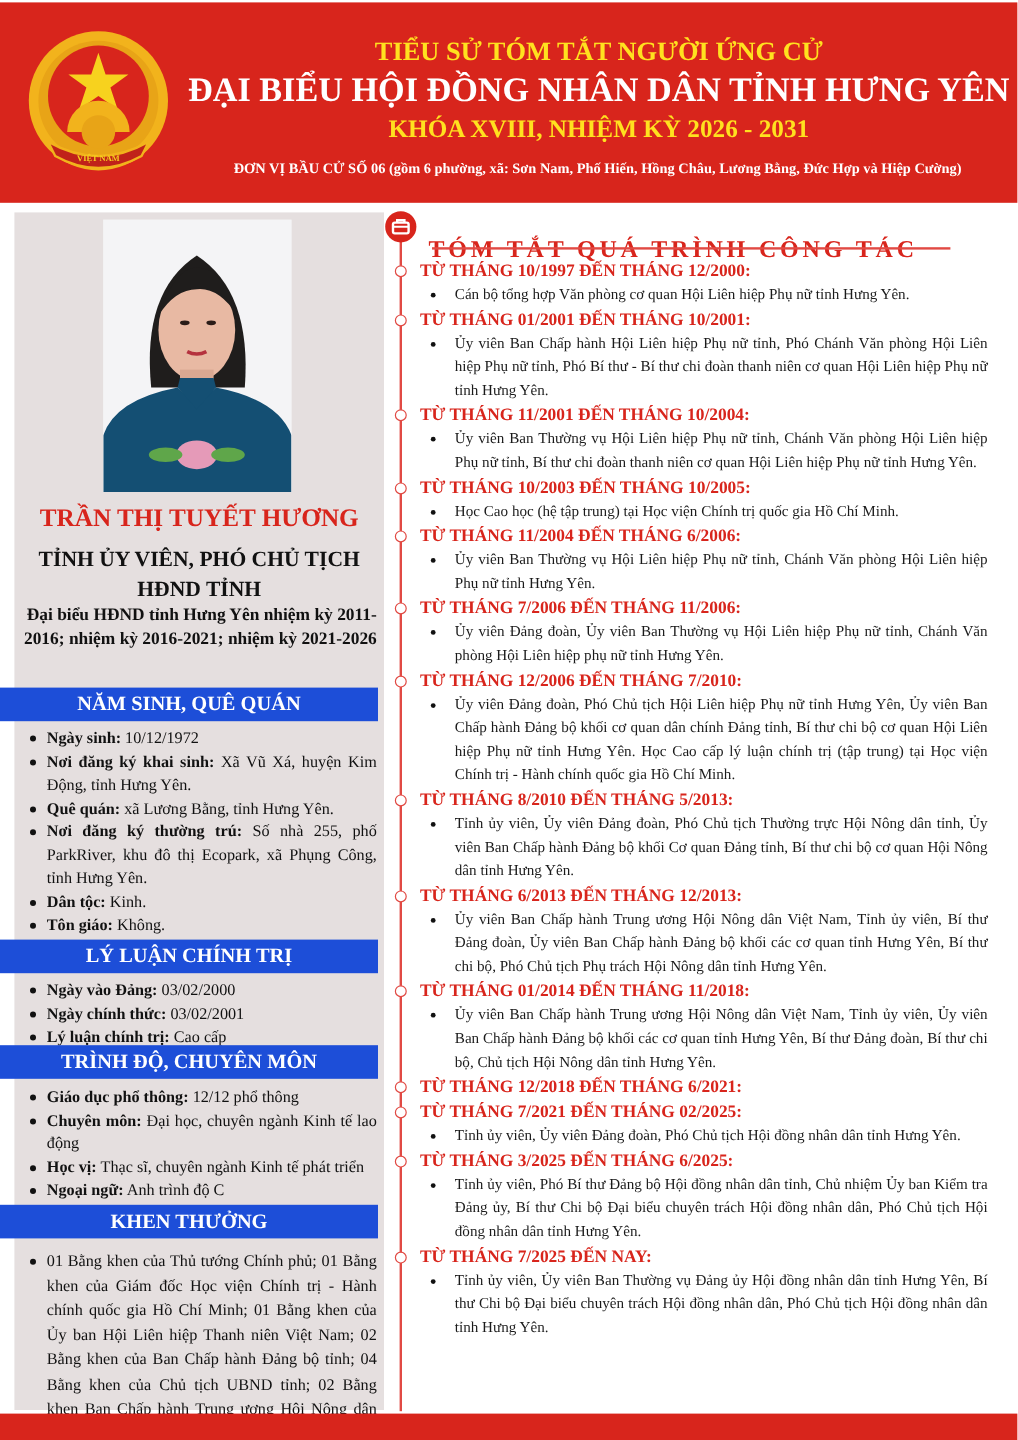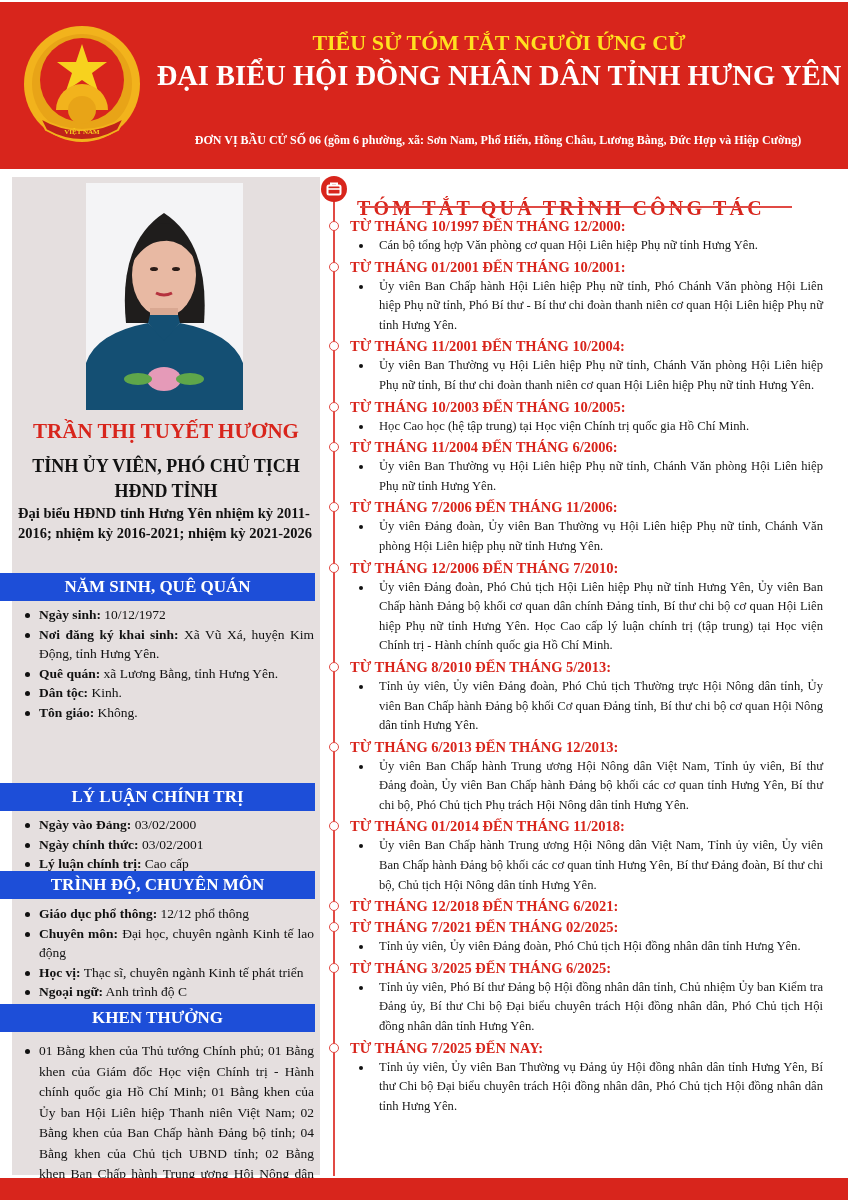--- a/index.html
+++ b/index.html
@@ -40,21 +40,21 @@
   }
   .name {
     position: absolute; left: 12px; width: 308px; top: 419px; text-align: center;
     color: #d8251c; font-weight: bold; font-size: 21px;
   }
   .title {
     position: absolute; left: 20px; width: 292px; top: 454px; text-align: center;
     font-weight: bold; font-size: 18px; line-height: 25px; color: #111;
   }
   .subtitle {
-    position: absolute; left: 18px; width: 296px; top: 504px; text-align: left;
+    position: absolute; left: 18px; width: 296px; top: 504px; text-align: right;
     font-weight: bold; font-size: 14.5px; line-height: 19.5px; color: #111;
   }
   .sec-head {
     position: absolute; left: 0; width: 315px; height: 28px;
     background: #1d4ed8; color: #fff; font-weight: bold; font-size: 17px;
     text-align: center; line-height: 28px;
   }
   .info-list {
     position: absolute; left: 22px; width: 292px; list-style: none;
     font-size: 13.5px; line-height: 19.5px; color: #111;
@@ -114,20 +114,21 @@
     <circle cx="64" cy="62" r="50" fill="#e8a417"></circle>
     <circle cx="64" cy="58" r="42" fill="#d8251c"></circle>
     <polygon points="64,22 70,40 89,40 74,51 80,69 64,58 48,69 54,51 39,40 58,40" fill="#f7d21e"></polygon>
     <path d="M38 88 A26 26 0 0 1 90 88 Z" fill="#f2b31c"></path>
     <circle cx="64" cy="88" r="14" fill="#e8a417"></circle>
     <path d="M22 96 Q64 120 106 96 L100 108 Q64 128 28 108 Z" fill="#c0221a" stroke="#f2b31c" stroke-width="2"></path>
     <text x="64" y="112" font-size="7" text-anchor="middle" fill="#f7d21e" font-weight="bold" font-family="Liberation Serif, serif">VIỆT NAM</text>
   </svg>
   <div class="h-line1">TIỂU SỬ TÓM TẮT NGƯỜI ỨNG CỬ</div>
   <div class="h-line2">ĐẠI BIỂU HỘI ĐỒNG NHÂN DÂN TỈNH HƯNG YÊN</div>
+  <div class="h-line3">KHÓA XVIII, NHIỆM KỲ 2026 - 2031</div>
   <div class="h-line4">ĐƠN VỊ BẦU CỬ SỐ 06 (gồm 6 phường, xã: Sơn Nam, Phố Hiến, Hồng Châu, Lương Bằng, Đức Hợp và Hiệp Cường)</div>
 </div>
 
 <div class="left-panel"></div>
 
 <div class="photo">
   <svg width="157" height="227" viewBox="0 0 157 227">
     <rect width="157" height="227" fill="#f4f4f6"></rect>
     <path d="M40 140 Q32 60 78 30 Q124 60 118 140 Z" fill="#1f1d1c"></path>
     <ellipse cx="78" cy="92" rx="32" ry="42" fill="#e8b9a3"></ellipse>
@@ -149,20 +150,21 @@
   <div>TỈNH ỦY VIÊN, PHÓ CHỦ TỊCH</div>
   <div>HĐND TỈNH</div>
 </div>
 <div class="subtitle">Đại biểu HĐND tỉnh Hưng Yên nhiệm kỳ 2011-2016; nhiệm kỳ 2016-2021; nhiệm kỳ 2021-2026</div>
 
 <div class="sec-head" style="top:573px;">NĂM SINH, QUÊ QUÁN</div>
 <ul class="info-list" style="top:605px;">
   <li><b>Ngày sinh:</b><span> 10/12/1972</span></li>
   <li><b>Nơi đăng ký khai sinh:</b><span> Xã Vũ Xá, huyện Kim Động, tỉnh Hưng Yên.</span></li>
   <li><b>Quê quán:</b><span> xã Lương Bằng, tỉnh Hưng Yên.</span></li>
+  <li><b>Nơi đăng ký thường trú:</b><span> Số nhà 255, phố ParkRiver, khu đô thị Ecopark, xã Phụng Công, tỉnh Hưng Yên.</span></li>
   <li><b>Dân tộc:</b><span> Kinh.</span></li>
   <li><b>Tôn giáo:</b><span> Không.</span></li>
 </ul>
 
 <div class="sec-head" style="top:783px;">LÝ LUẬN CHÍNH TRỊ</div>
 <ul class="info-list" style="top:815px;">
   <li><b>Ngày vào Đảng:</b><span> 03/02/2000</span></li>
   <li><b>Ngày chính thức:</b><span> 03/02/2001</span></li>
   <li><b>Lý luận chính trị:</b><span> Cao cấp</span></li>
 </ul>

